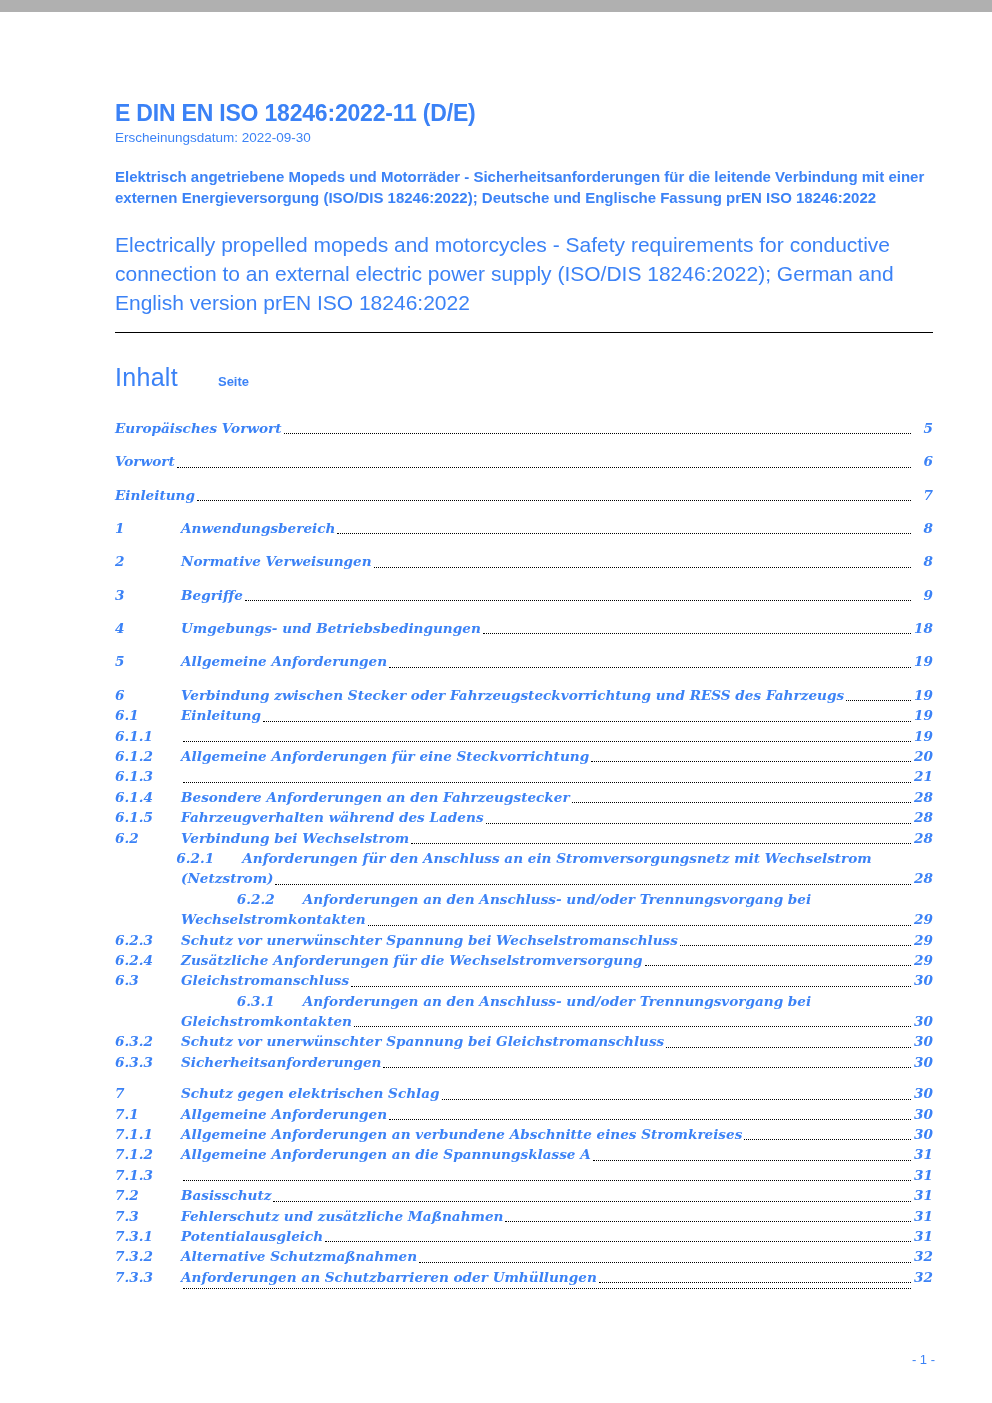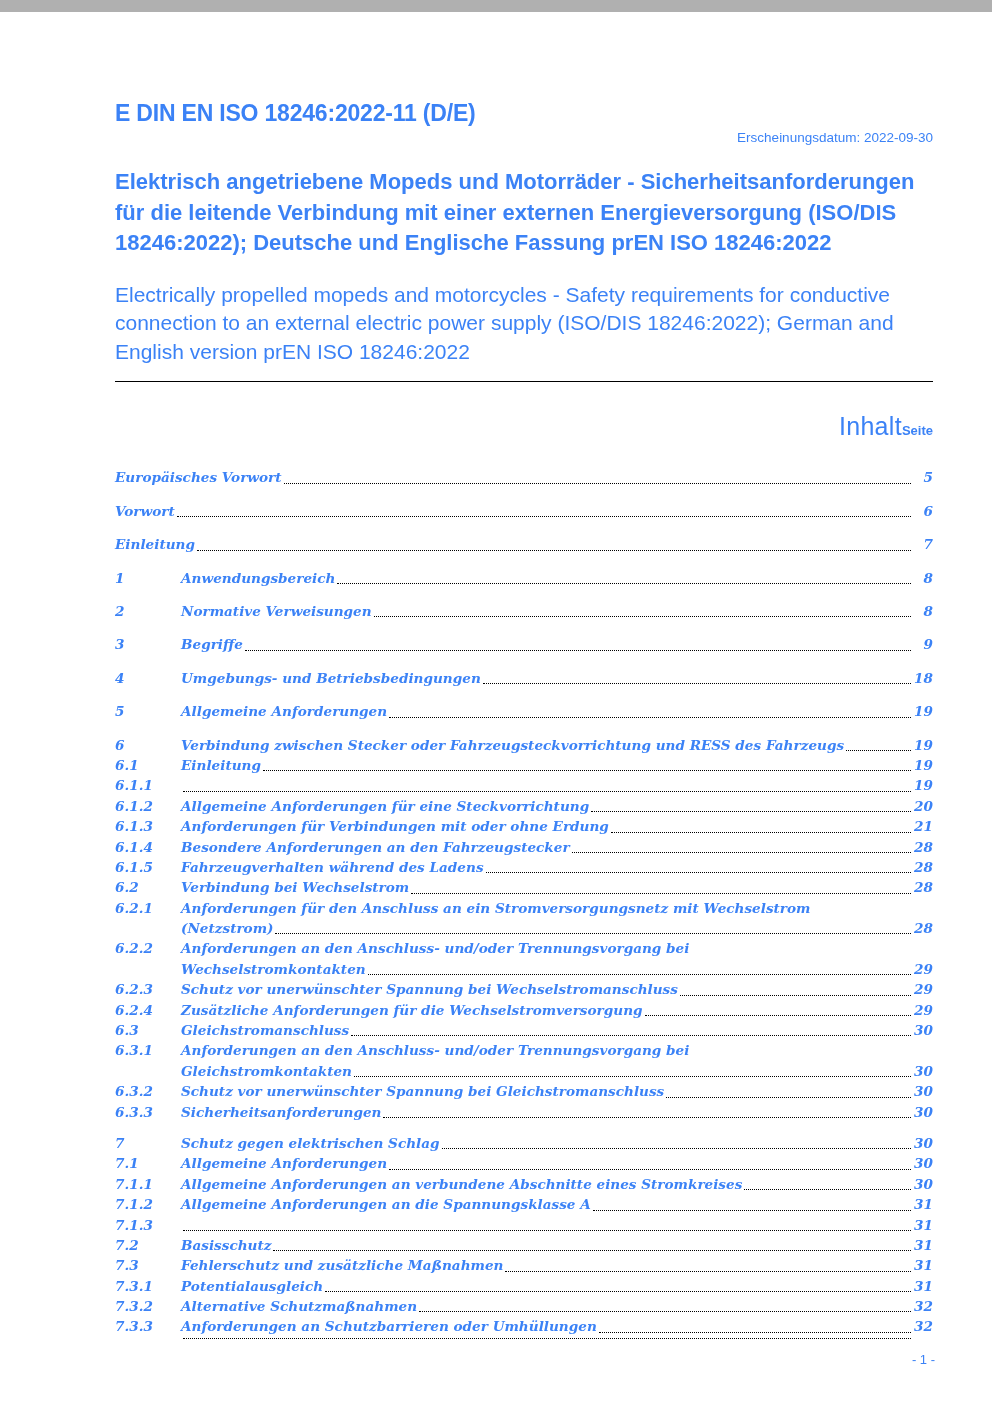--- a/index.html
+++ b/index.html
@@ -29,48 +29,48 @@
     font-weight: bold;
     font-size: 23px;
     letter-spacing: -0.2px;
     margin: 0 0 4px 0;
     line-height: 1.15;
   }
   .doc-date {
     font-family: "Liberation Sans", sans-serif;
     font-size: 13.5px;
     margin: 0 0 22px 0;
-    text-align: right;
   }
   .subtitle-de {
     font-family: "Liberation Sans", sans-serif;
     font-weight: bold;
-    font-size: 22px;
+    font-size: 15px;
     line-height: 1.38;
     margin: 0 0 22px 0;
   }
   .subtitle-en {
     font-family: "Liberation Sans", sans-serif;
     font-weight: normal;
     font-size: 21px;
     line-height: 1.38;
     margin: 0 0 14px 0;
   }
   .rule {
     border: 0;
     border-top: 1px solid #000;
     margin: 0 0 0 0;
     width: 100%;
   }
   .toc-head {
     display: flex;
     align-items: baseline;
-    justify-content: flex-end;
+    justify-content: flex-start;
     margin-top: 30px;
     margin-bottom: 26px;
+    gap: 40px;
   }
   .toc-head .inhalt {
     font-family: "Liberation Sans", sans-serif;
     font-size: 25px;
     letter-spacing: 0.3px;
   }
   .toc-head .seite {
     font-family: "Liberation Sans", sans-serif;
     font-weight: bold;
     font-size: 13px;
@@ -109,20 +109,21 @@
     flex: 0 0 auto;
     text-align: right;
     min-width: 20px;
   }
   .toc-row.wrap {
     display: block;
   }
   .toc-row.wrap .line1 {
     display: flex;
     align-items: flex-end;
+    justify-content: center;
   }
   .toc-row.wrap .line2 {
     display: flex;
     align-items: flex-end;
   }
   .toc-row.wrap .indent {
     flex: 0 0 auto;
     width: 66px;
   }
   .group-gap {
@@ -222,21 +223,20 @@
         <span class="pg">19</span>
       </div>
       <div class="toc-row">
         <span class="num">6.1.2</span>
         <span class="txt">Allgemeine Anforderungen für eine Steckvorrichtung</span>
         <span class="dots"></span>
         <span class="pg">20</span>
       </div>
       <div class="toc-row">
         <span class="num">6.1.3</span>
-        <span class="txt">Anforderungen für Verbindungen mit oder ohne Erdung</span>
         <span class="dots"></span>
         <span class="pg">21</span>
       </div>
       <div class="toc-row">
         <span class="num">6.1.4</span>
         <span class="txt">Besondere Anforderungen an den Fahrzeugstecker</span>
         <span class="dots"></span>
         <span class="pg">28</span>
       </div>
       <div class="toc-row">

